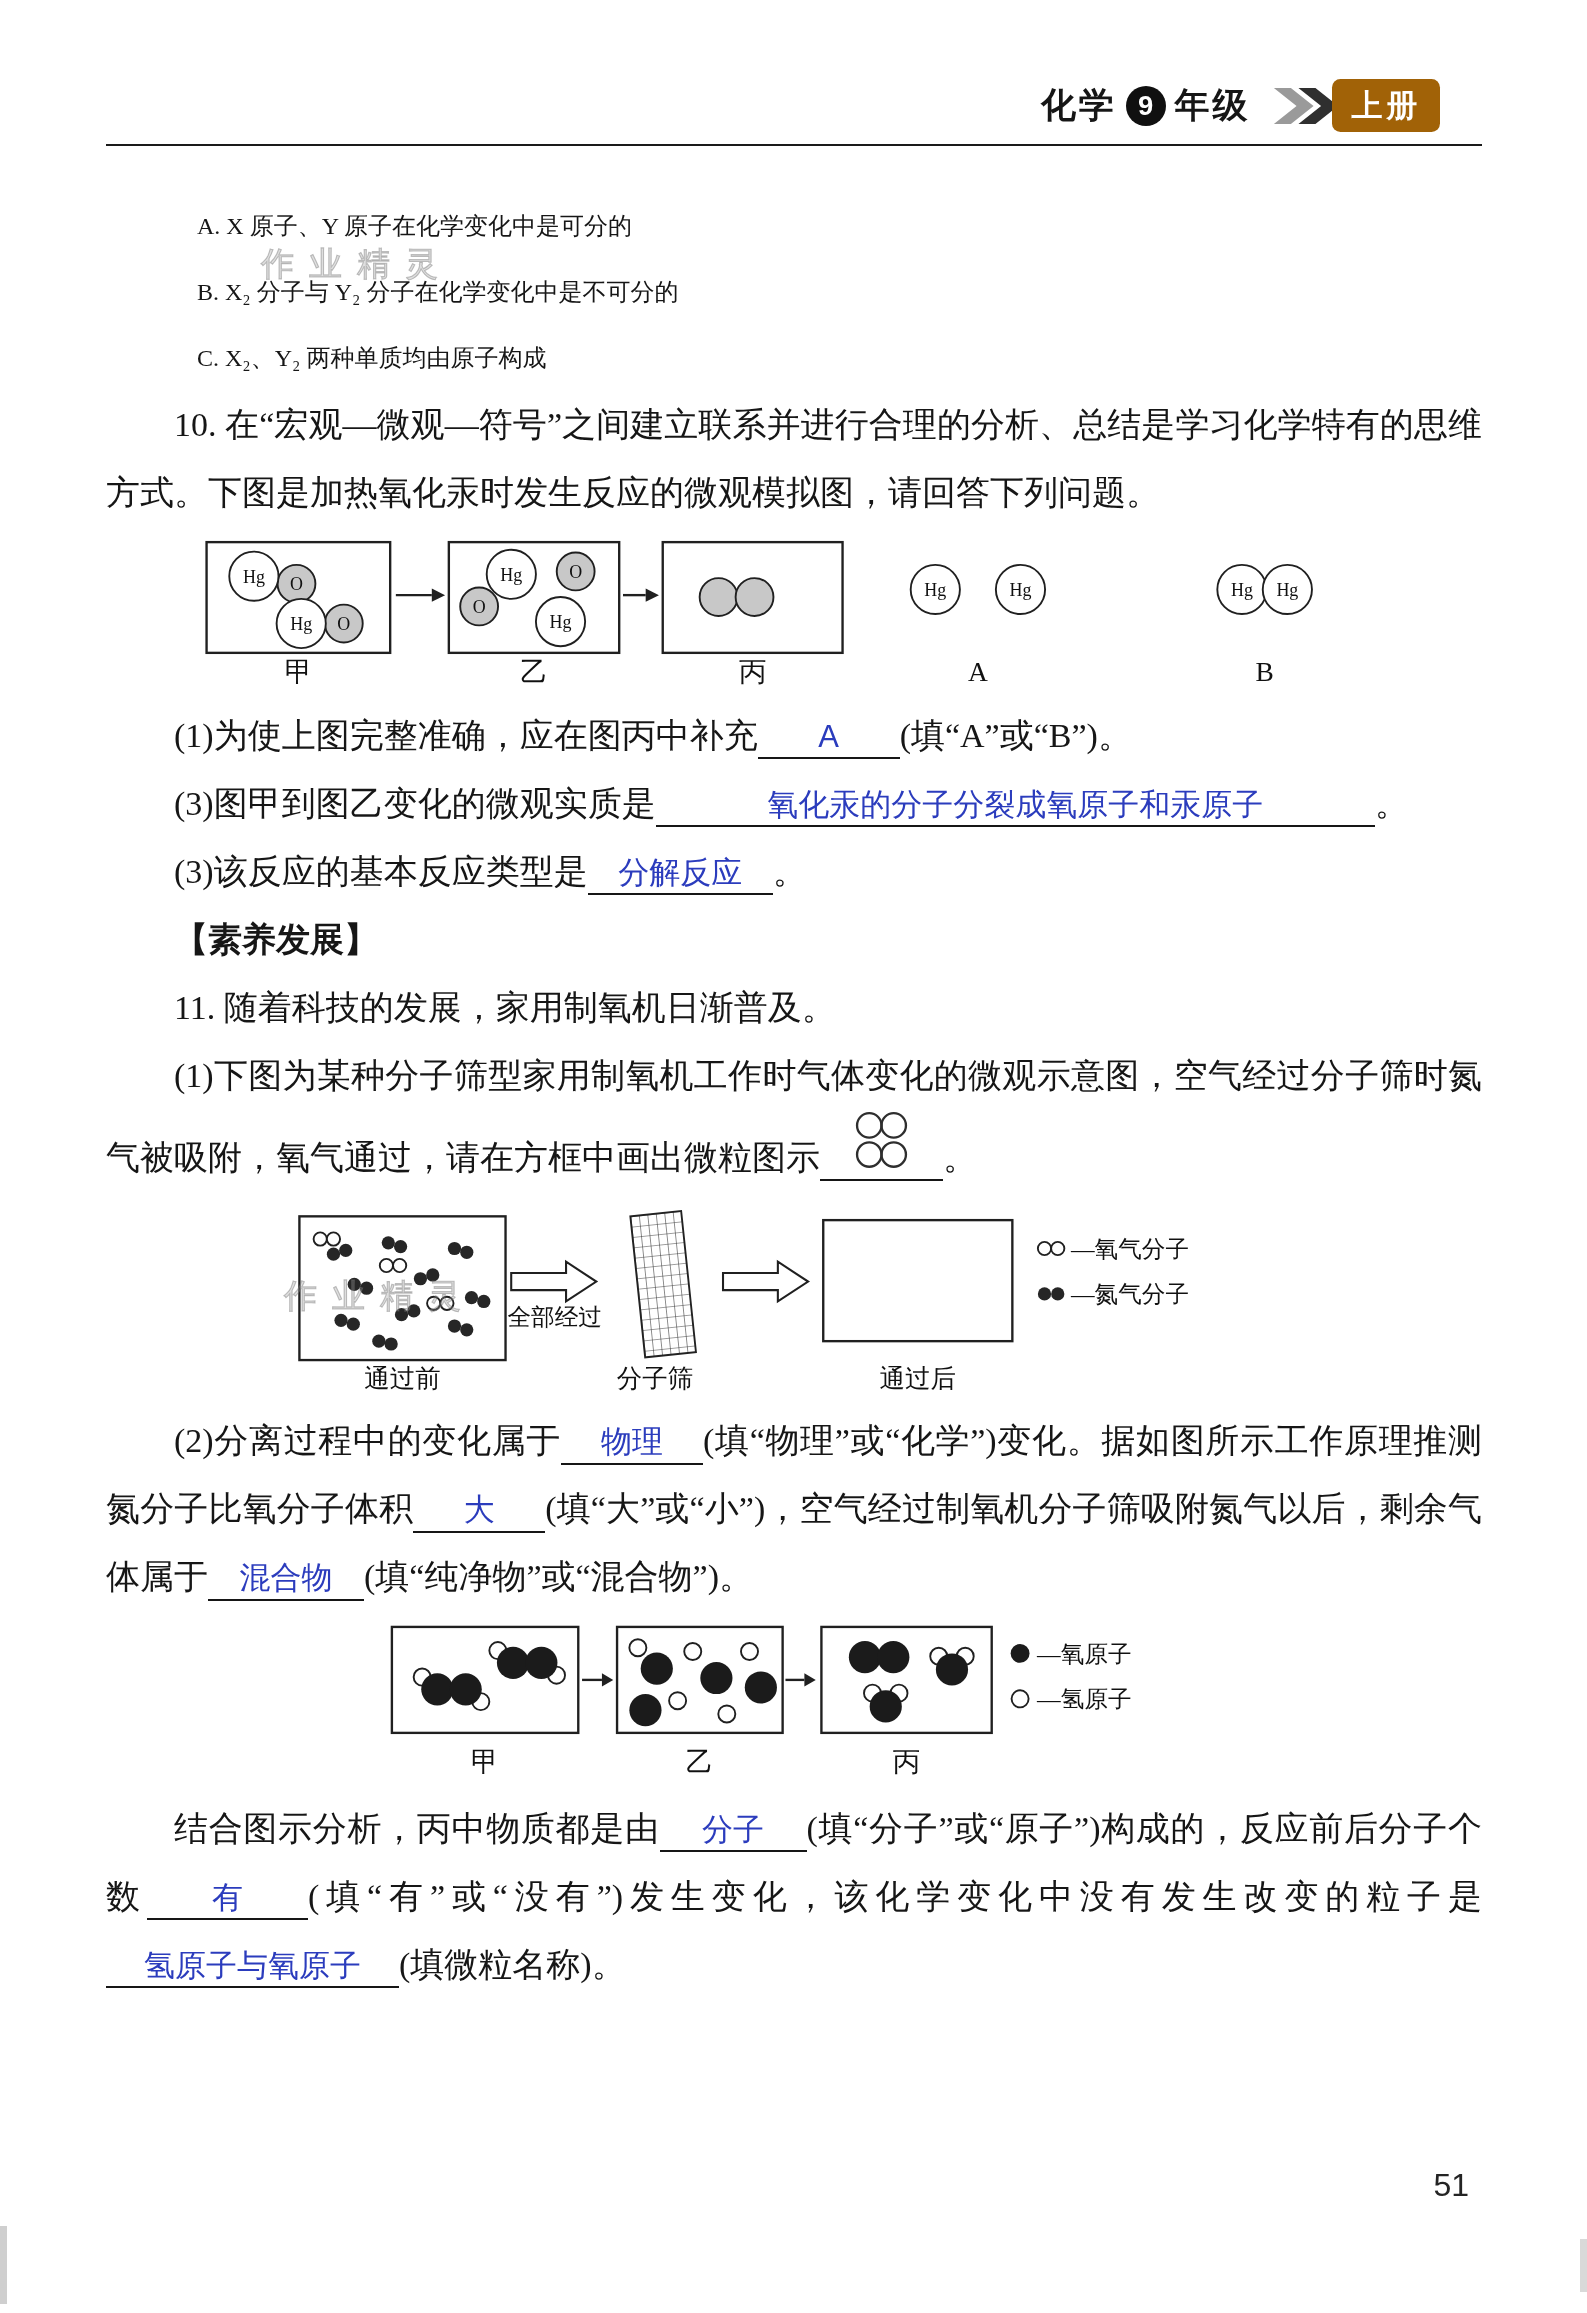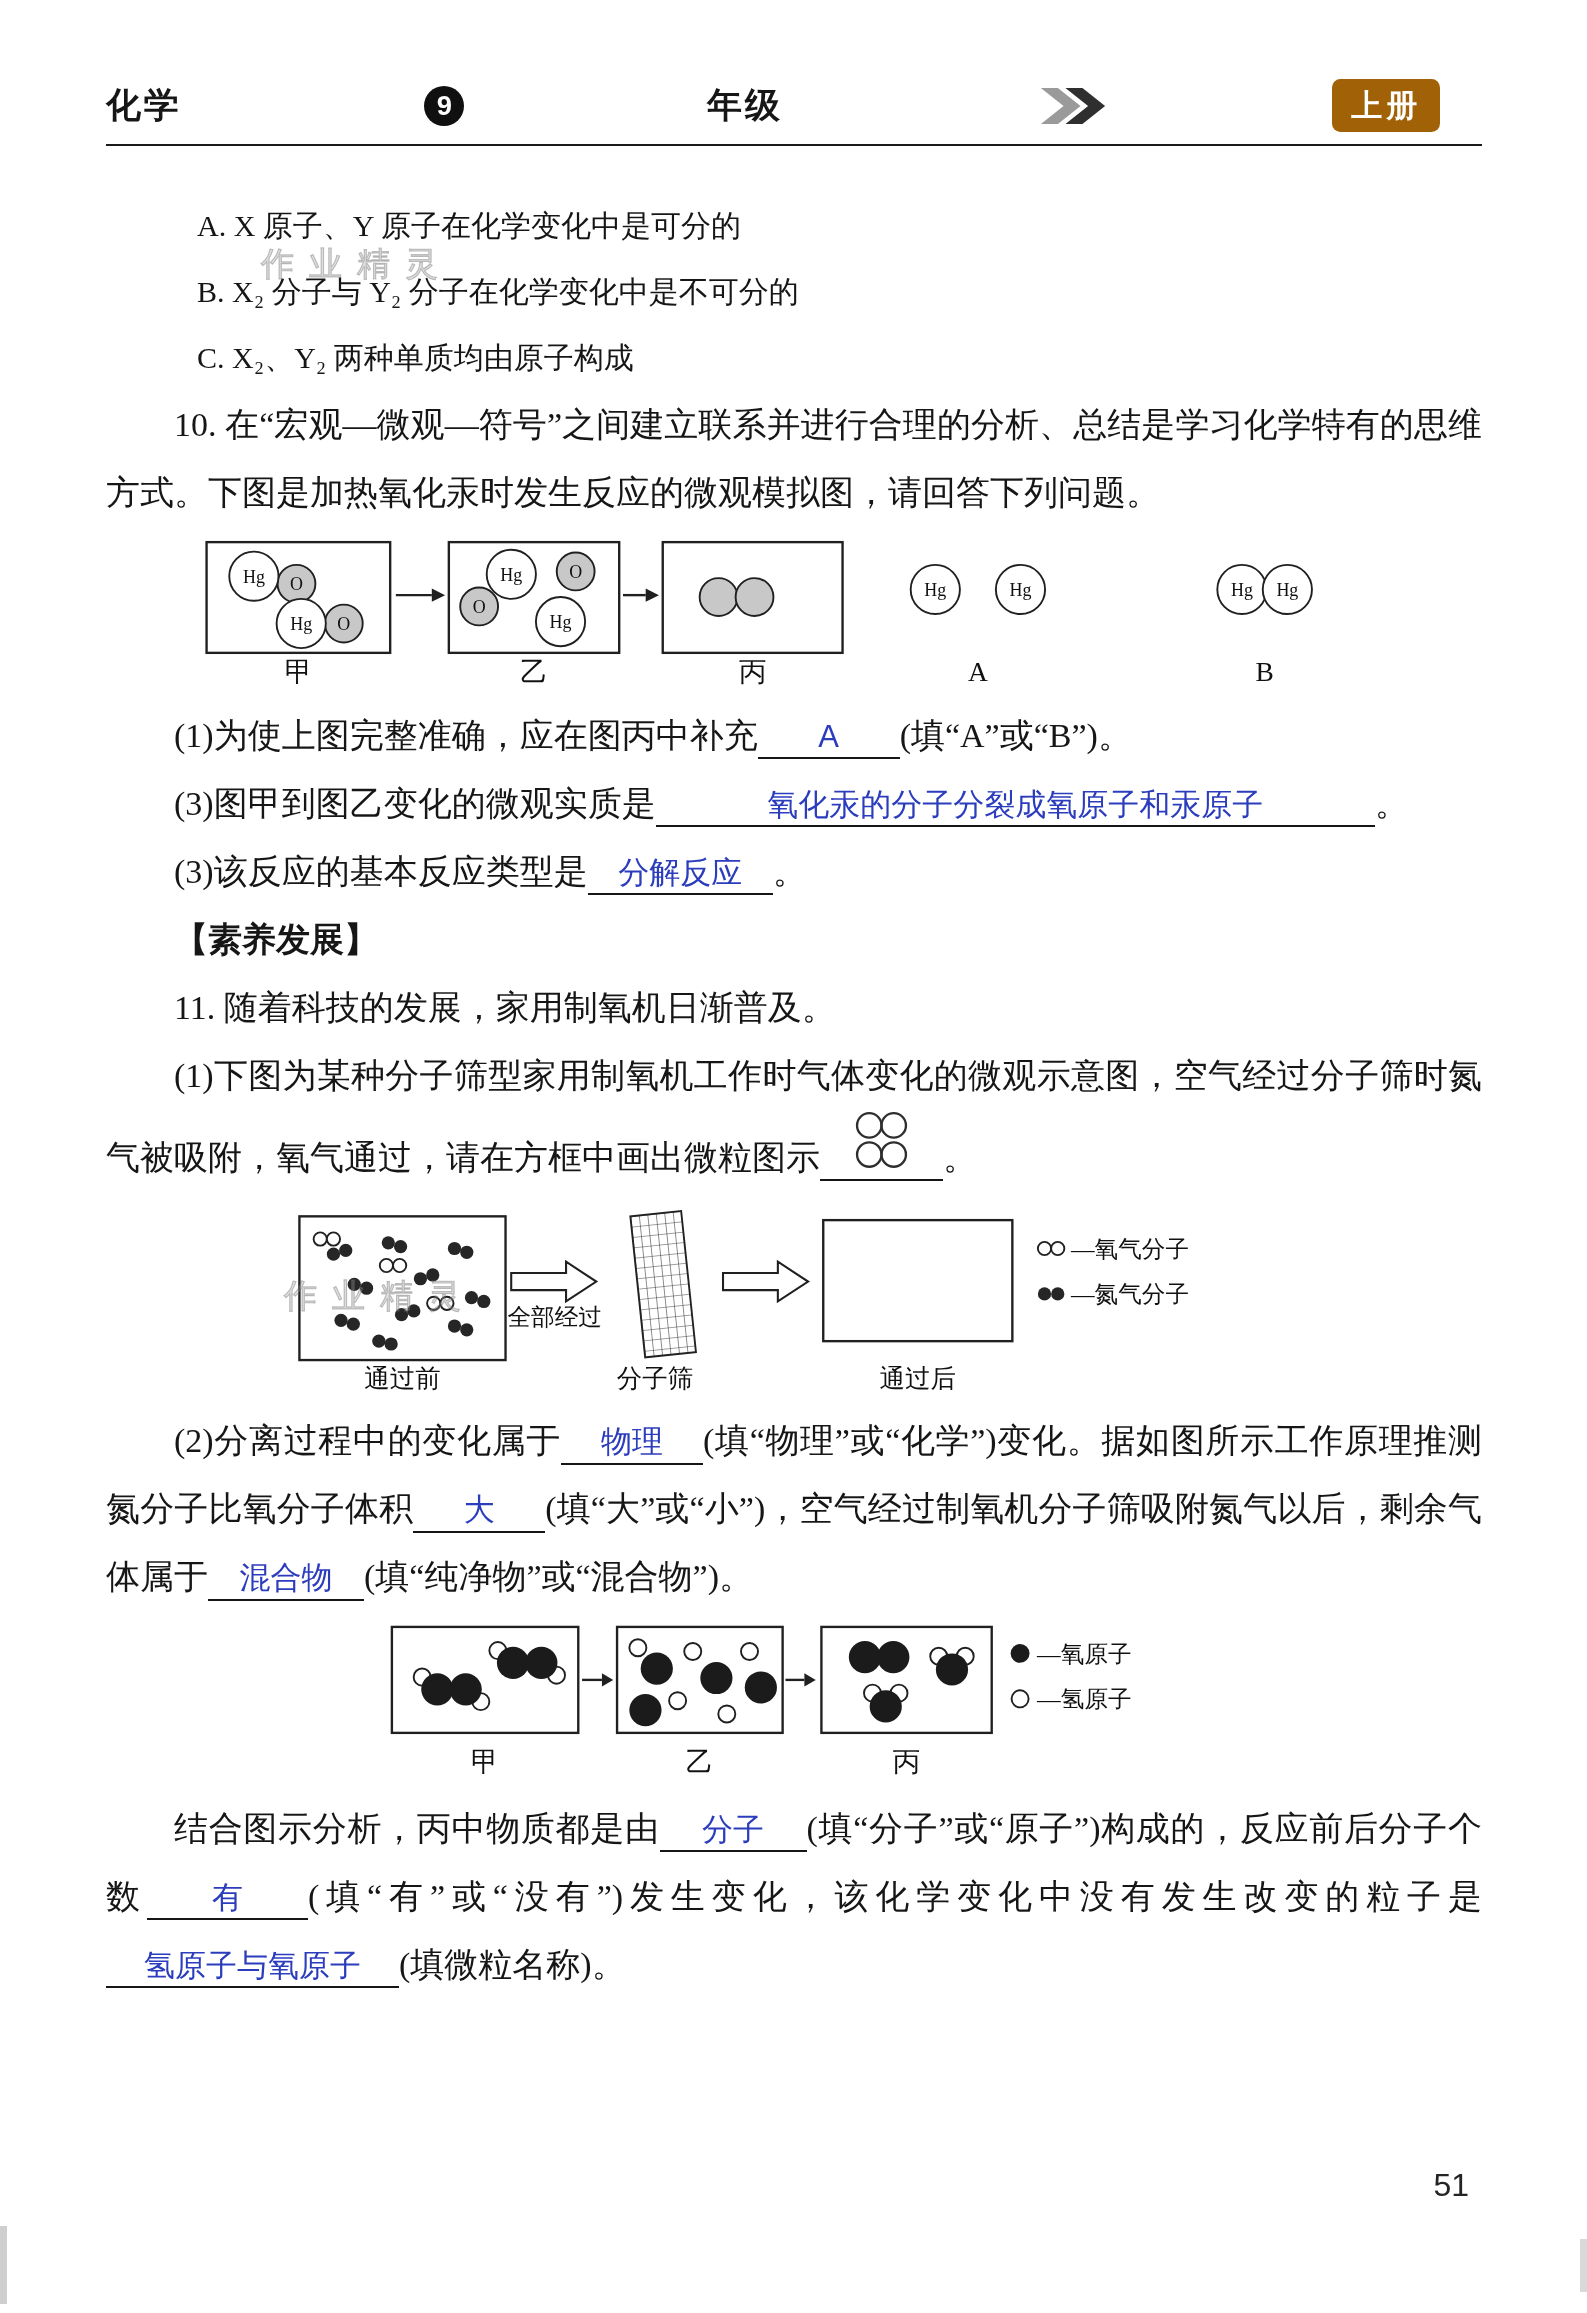--- a/index.html
+++ b/index.html
@@ -2,33 +2,33 @@
 <html style="--ans: #2b3cbd;font-size:15px"><head>
 <meta charset="utf-8">
 <style>
   *{margin:0;padding:0;box-sizing:border-box}
   html,body{width:1588px;height:2314px}
   body{background:#fff;position:relative;overflow:hidden;
        font-family:"Liberation Serif","DejaVu Serif",serif;color:#161616}
 
   
   .header{padding:79px 106px 0}
-  .header-row{display:flex;justify-content:space-between;align-items:center;gap:9px;padding-right:42px}
+  .header-row{display:flex;justify-content:flex-end;align-items:center;gap:9px;padding-right:42px}
   .h-subject,.h-grade{font-size:35px;font-weight:bold;letter-spacing:2.8px}
   .h-badge{width:40px;height:40px;border-radius:50%;background:#101010;color:#fff;display:inline-flex;
            align-items:center;justify-content:center;font-size:27.4px;font-weight:bold;
            font-family:"Liberation Sans",sans-serif}
   .h-chevrons{margin:0 -34px 0 13.2px;position:relative;z-index:0}
   .h-volume{position:relative;z-index:1;background:#a16207;color:#fff;font-size:31px;font-weight:bold;
             padding:5.7px 19px;border-radius:8.5px;letter-spacing:3.8px}
   .header-rule{margin-top:11.4px;border-top:2.8px solid #1a1a1a}
 
   
   .content{padding:47px 106px 0}
-  .opt{font-size:30px;line-height:66px;padding-left:91px}
+  .opt{font-size:24px;line-height:66px;padding-left:91px}
   .para{font-size:34px;line-height:68px;text-align:justify}
   .indent{text-indent:68px}
   .section-title{font-weight:bold}
 
   
   .blank{display:inline-block;border-bottom:2.8px solid #161616;text-align:center;
          padding:0 7.6px 2.8px;text-indent:0;line-height:1.1;vertical-align:baseline}
   .ans{color:var(--ans,#2b3cbd);font-size:31px;font-family:"Liberation Sans","DejaVu Sans",sans-serif}
   .w130{min-width:123px}.w140{min-width:132px}.w150{min-width:142px}.w155{min-width:147px}
   .w165{min-width:156px}.w170{min-width:161px}.w195{min-width:185px}.w255{min-width:241px}

